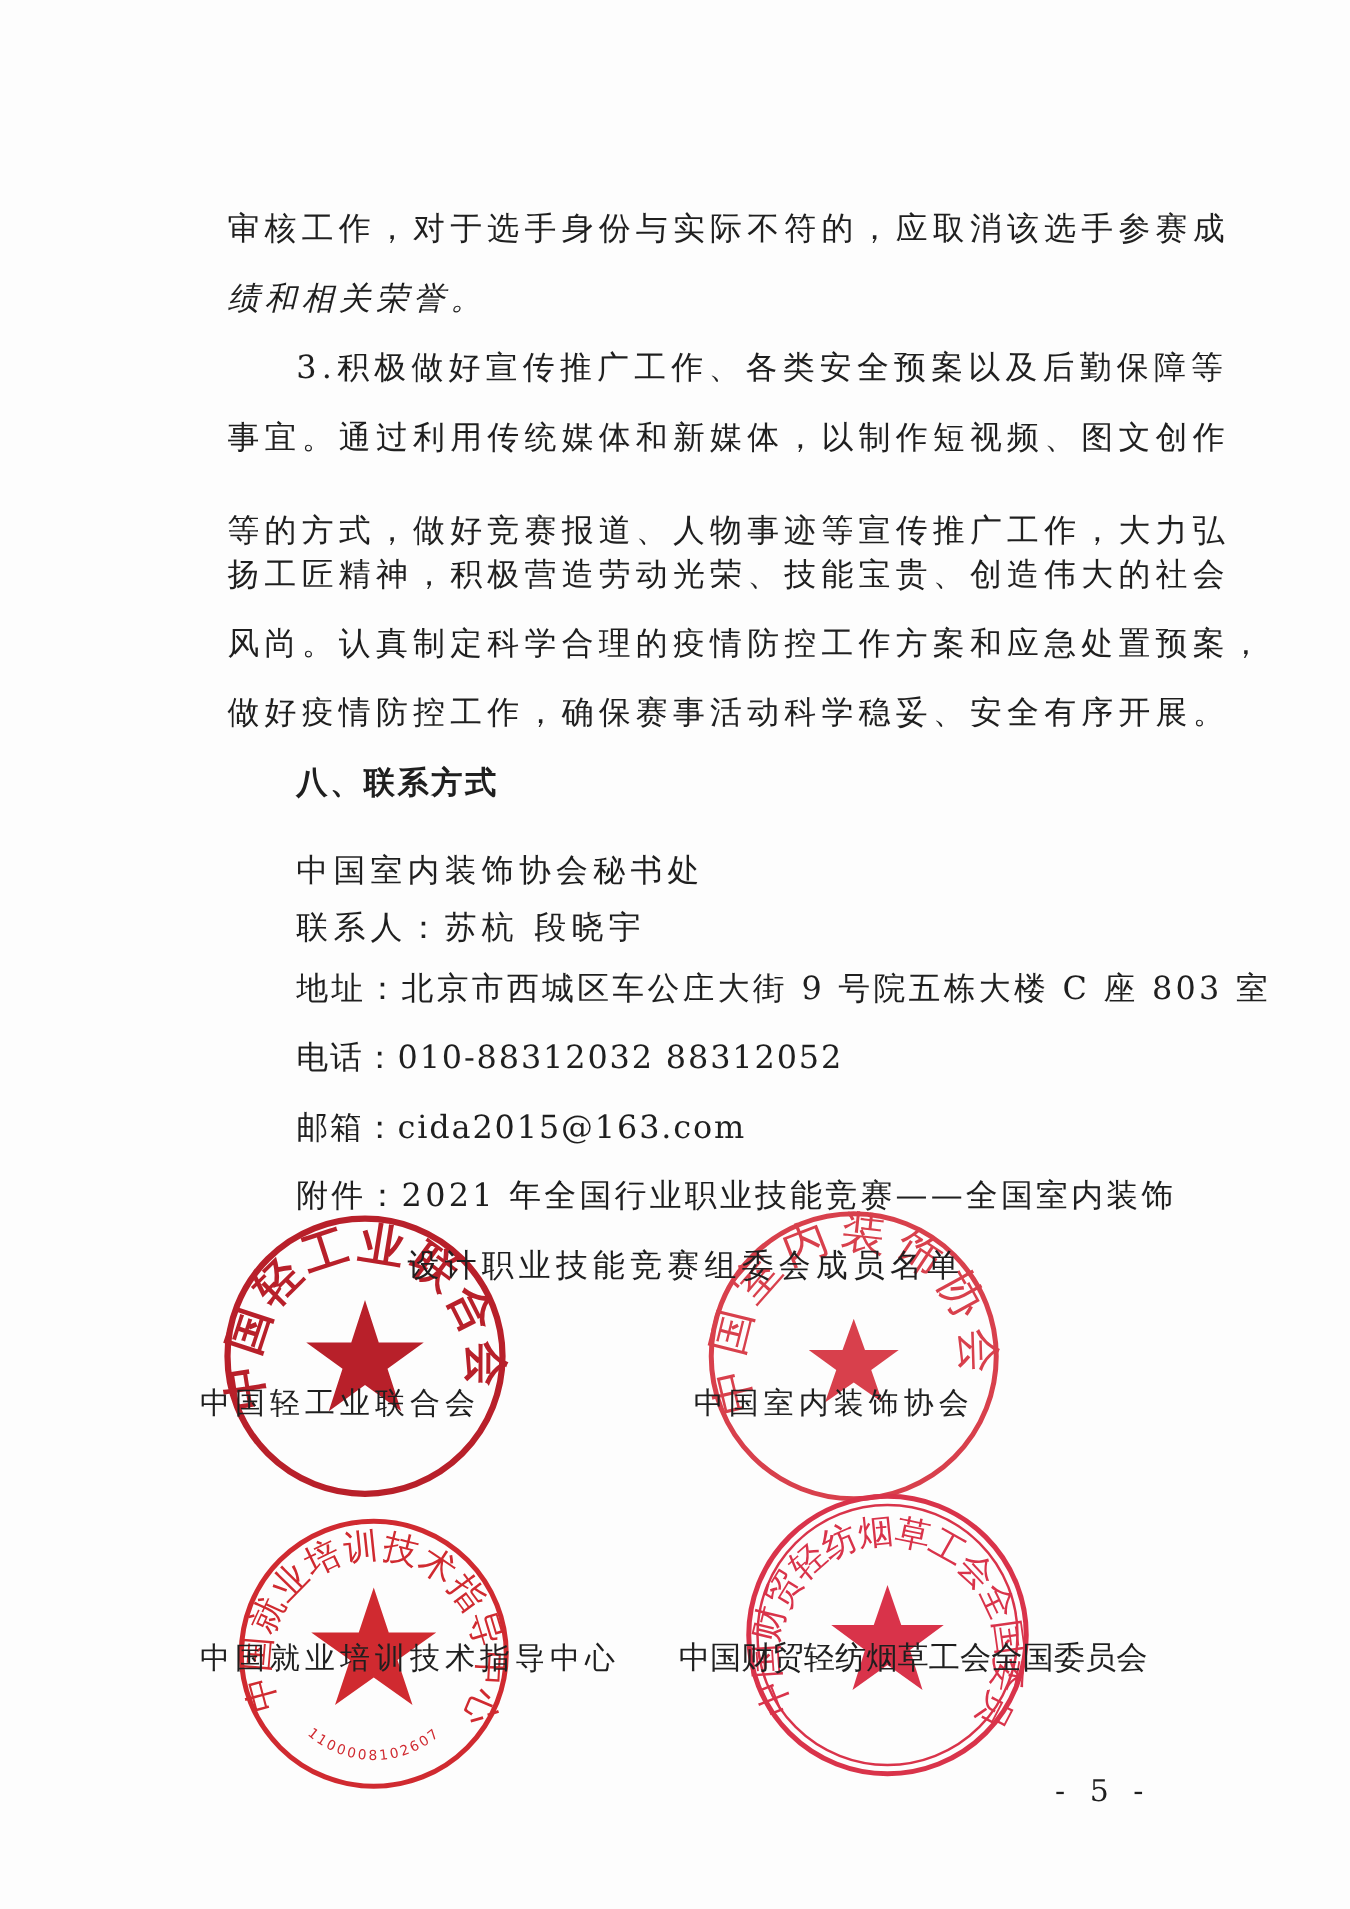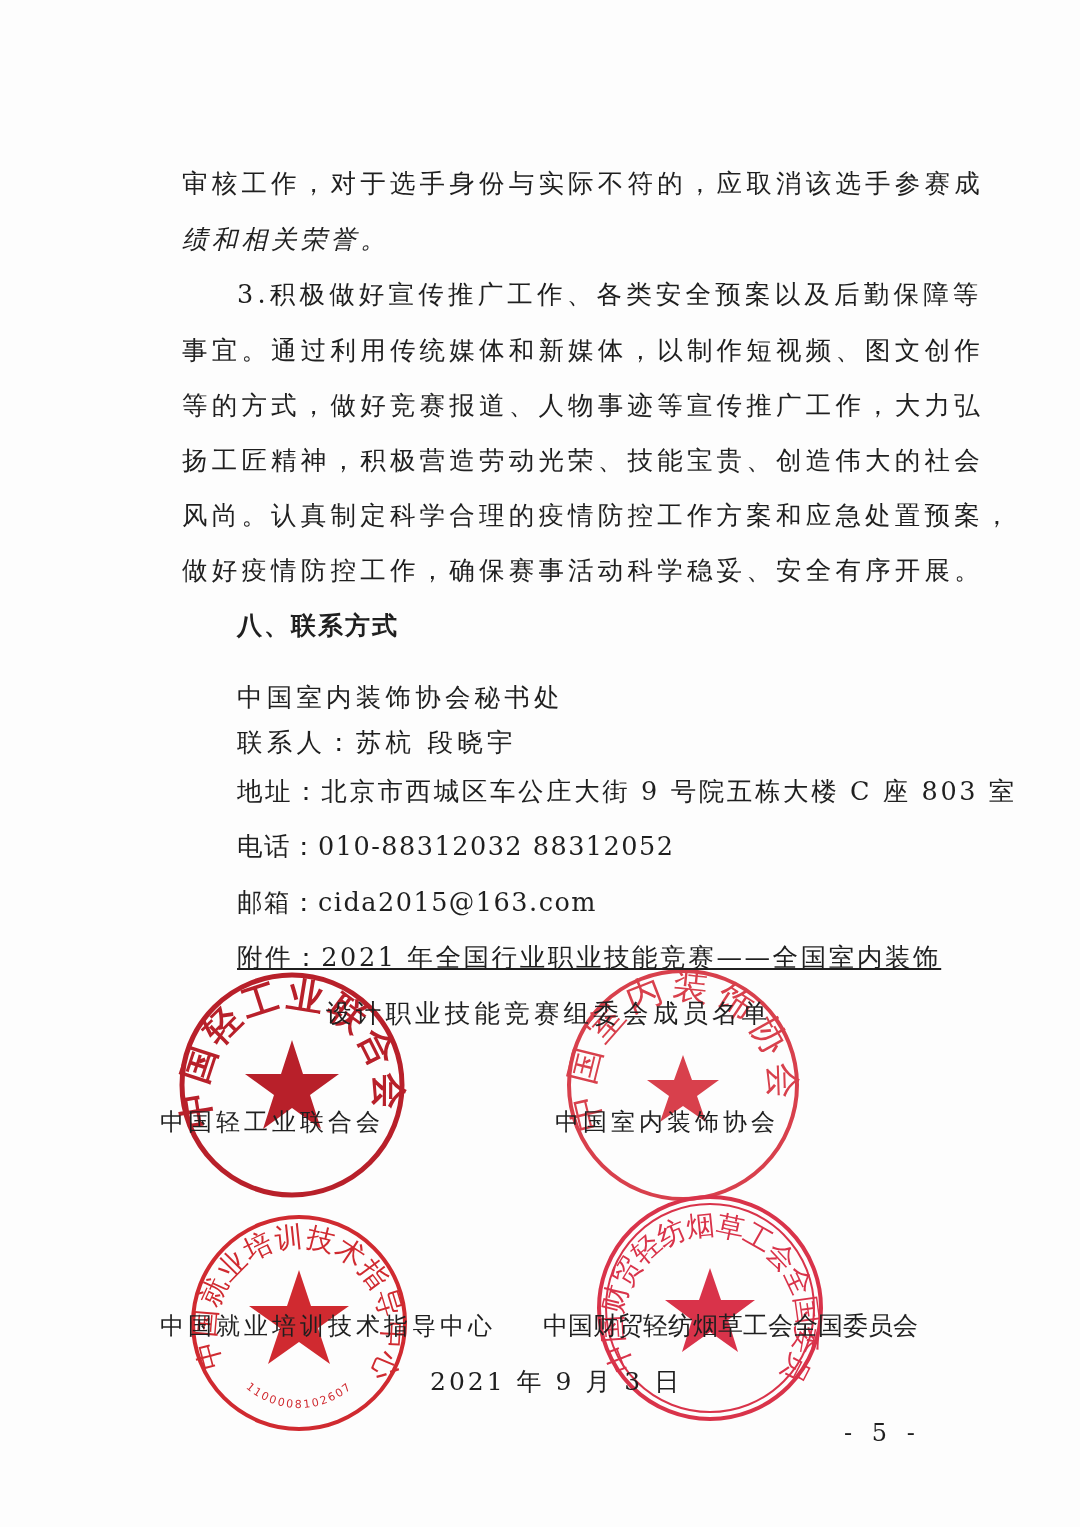--- a/index.html
+++ b/index.html
@@ -19,33 +19,33 @@
 </head>
 <body>
 
 <div class="page">
 
   <div class="text-layer">
     <div class="line" style="top:166px;">审核工作，对于选手身份与实际不符的，应取消该选手参赛成</div>
     <div class="line" style="top:222px;font-style:italic;">绩和相关荣誉。</div>
     <div class="line indent" style="top:277px; left:213px;">3.积极做好宣传推广工作、各类安全预案以及后勤保障等</div>
     <div class="line" style="top:333px;">事宜。通过利用传统媒体和新媒体，以制作短视频、图文创作</div>
-    <div class="line" style="top:388px;text-align:right;">等的方式，做好竞赛报道、人物事迹等宣传推广工作，大力弘</div>
+    <div class="line" style="top:408px;text-align:right;">等的方式，做好竞赛报道、人物事迹等宣传推广工作，大力弘</div>
     <div class="line" style="top:443px;">扬工匠精神，积极营造劳动光荣、技能宝贵、创造伟大的社会</div>
     <div class="line" style="top:498px;">风尚。认真制定科学合理的疫情防控工作方案和应急处置预案，</div>
     <div class="line" style="top:553px;">做好疫情防控工作，确保赛事活动科学稳妥、安全有序开展。</div>
 
     <div class="line indent bold" style="top:609px;text-align:right;">八、联系方式</div>
 
     <div class="line indent" style="top:680px;">中国室内装饰协会秘书处</div>
     <div class="line indent" style="top:725px;">联系人：苏杭  段晓宇</div>
     <div class="line indent" style="top:774px; letter-spacing:2.6px;">地址：北京市西城区车公庄大街 9 号院五栋大楼 C 座 803 室</div>
     <div class="line indent" style="top:829px; letter-spacing:1.5px;text-align:center;">电话：010-88312032 88312052</div>
     <div class="line indent" style="top:885px; letter-spacing:1.5px;">邮箱：cida2015@163.com</div>
-    <div class="line indent" style="top:940px; letter-spacing:2.6px;text-decoration:underline;">附件：2021 年全国行业职业技能竞赛——全国室内装饰</div>
+    <div class="line indent" style="top:940px; letter-spacing:2.6px;">附件：2021 年全国行业职业技能竞赛——全国室内装饰</div>
     <div class="line" style="top:996px; left:302px; z-index:3;">设计职业技能竞赛组委会成员名单</div>
   </div>
 
   <svg class="stamp" style="left:175px; top:968px;" width="235" height="235" viewBox="0 0 235 235">
     <circle cx="117" cy="117" r="110" fill="none" stroke="#b8202a" stroke-width="5"></circle>
     <defs>
         <path id="arc1" d="M 45 170 A 85 85 0 1 1 189 170"></path>
       </defs>
     <text font-size="36" fill="#b8202a" font-family="DejaVu Serif, serif" font-weight="bold" letter-spacing="4"><textPath href="#arc1" startOffset="4%">中国轻工业联合会</textPath></text>
     <polygon points="117,72 128,106 164,106 135,127 146,161 117,140 88,161 99,127 70,106 106,106" fill="#b8202a"></polygon>
@@ -79,15 +79,14 @@
       </defs>
     <text font-size="28" fill="#d9334a" font-family="DejaVu Serif, serif" letter-spacing="-1"><textPath href="#arc4" startOffset="0%">中国财贸轻纺烟草工会全国委员会</textPath></text>
     <polygon points="116,76 127,108 161,108 134,128 144,160 116,140 88,160 98,128 71,108 105,108" fill="#d9334a"></polygon>
   </svg>
 
   <div class="sig" style="left:160px; top:1106px;">中国轻工业联合会</div>
   <div class="sig" style="left:555px; top:1106px;">中国室内装饰协会</div>
   <div class="sig" style="left:160px; top:1310px;">中国就业培训技术指导中心</div>
   <div class="sig tight" style="left:543px; top:1310px; font-size:25px;">中国财贸轻纺烟草工会全国委员会</div>
 
-  <div class="date">2021 年 9 月 3 日</div>
   <div class="pagenum">- 5 -</div>
 </div>
 
 </body></html>

